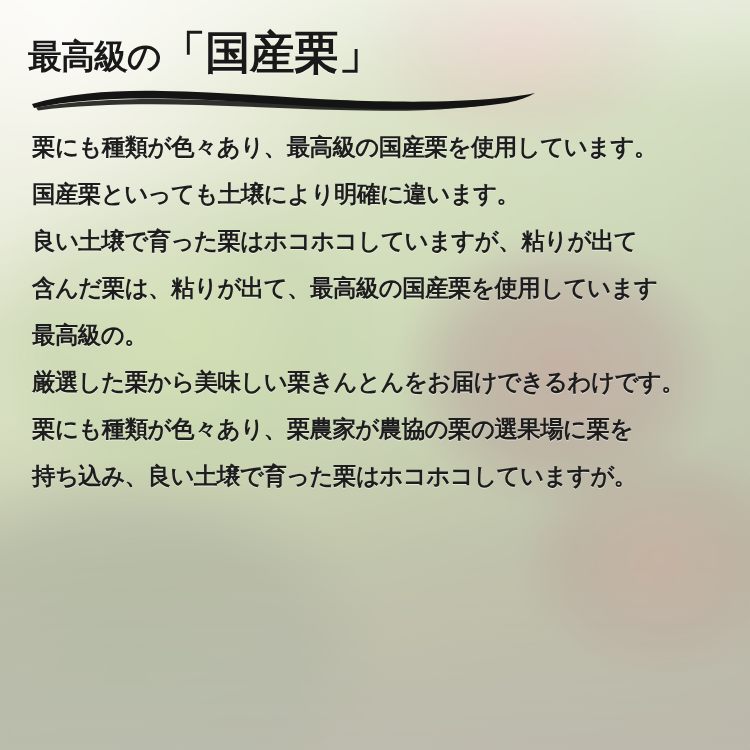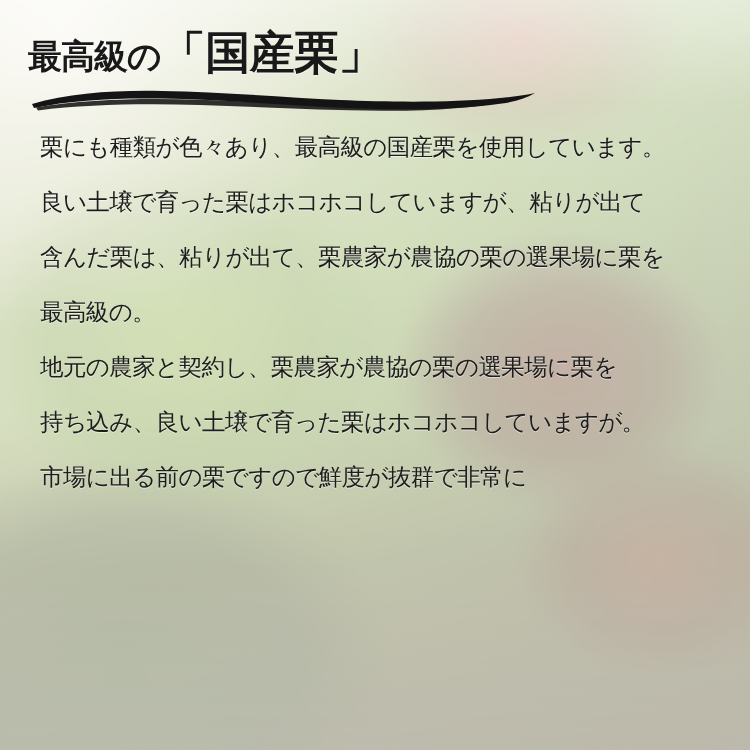--- a/index.html
+++ b/index.html
@@ -114,22 +114,23 @@
     margin: 12px 0 0 4px;
     font-family: "DejaVu Sans", "Liberation Sans", sans-serif;
     font-size: 23.5px;
     font-weight: 500;
     line-height: 1.83;
     color: #1d1d1d;
     letter-spacing: -0.6px;
     text-shadow: 0 1px 0 rgba(255,255,255,0.5);
   }
   .body-copy p {
-    margin: 12px;
+    margin: 4px;
     white-space: nowrap;
+    font-weight: bold;
   }
 </style>
 </head>
 <body>
 
 <div class="poster">
 
   <div class="bg"></div>
   <div class="bg-needles"></div>
   <div class="bg-blur"></div>
@@ -144,22 +145,23 @@
     <svg class="brush-underline" viewBox="0 0 508 30" preserveAspectRatio="none">
       <path d="M2,20 C40,9 86,6 132,7 C190,8 252,13 310,16 C358,18 420,19 470,14 C484,12.6 496,11 505,9
                C497,14 486,17.5 472,19.6 C420,27 356,26 306,23.5 C248,20.6 188,15.6 132,14.6
                C86,13.8 42,16 4,24 Z" fill="#141414"></path>
       <path d="M6,23.5 C54,15.5 112,14 170,15.8 C230,17.7 292,21.4 352,22.2 C398,22.8 444,20.6 486,15.4
                C452,23.4 404,27.2 352,26.8 C292,26.4 230,22.8 170,21 C112,19.3 56,20.4 8,26.4 Z" fill="#141414" opacity="0.88"></path>
     </svg>
 
     <div class="body-copy">
       <p>栗にも種類が色々あり、最高級の国産栗を使用しています。</p>
+      <p>国産栗といっても土壌により明確に違います。</p>
       <p>良い土壌で育った栗はホコホコしていますが、粘りが出て</p>
-      <p>含んだ栗は、粘りが出て、栗農家が農協の栗の選果場に栗を</p>
+      <p>含んだ栗は、粘りが出て、最高級の国産栗を使用しています</p>
       <p>最高級の。</p>
-      <p>地元の農家と契約し、栗農家が農協の栗の選果場に栗を</p>
+      <p>厳選した栗から美味しい栗きんとんをお届けできるわけです。</p>
+      <p>栗にも種類が色々あり、栗農家が農協の栗の選果場に栗を</p>
       <p>持ち込み、良い土壌で育った栗はホコホコしていますが。</p>
-      <p>市場に出る前の栗ですので鮮度が抜群で非常に</p>
     </div>
 
   </div>
 </div>
 
 </body></html>

